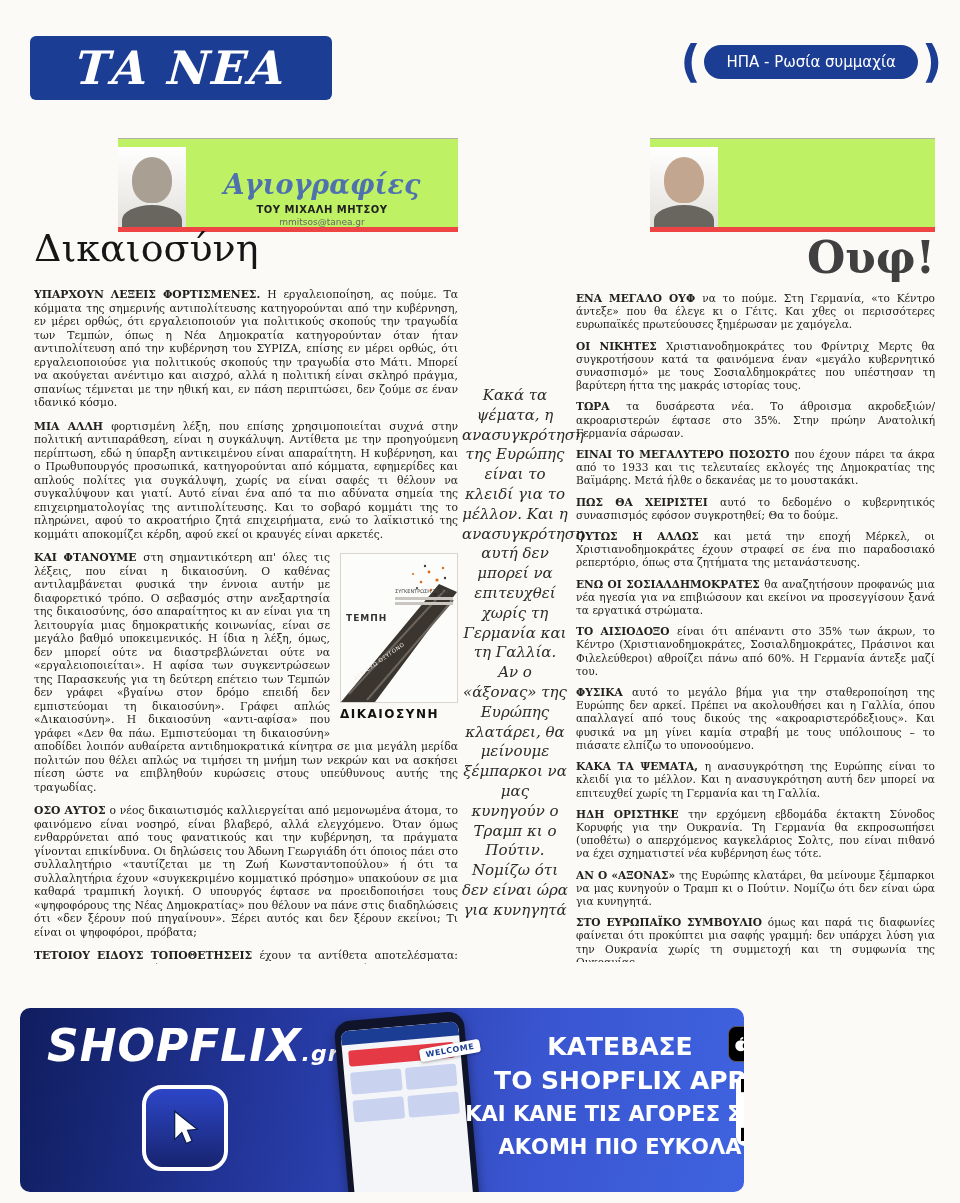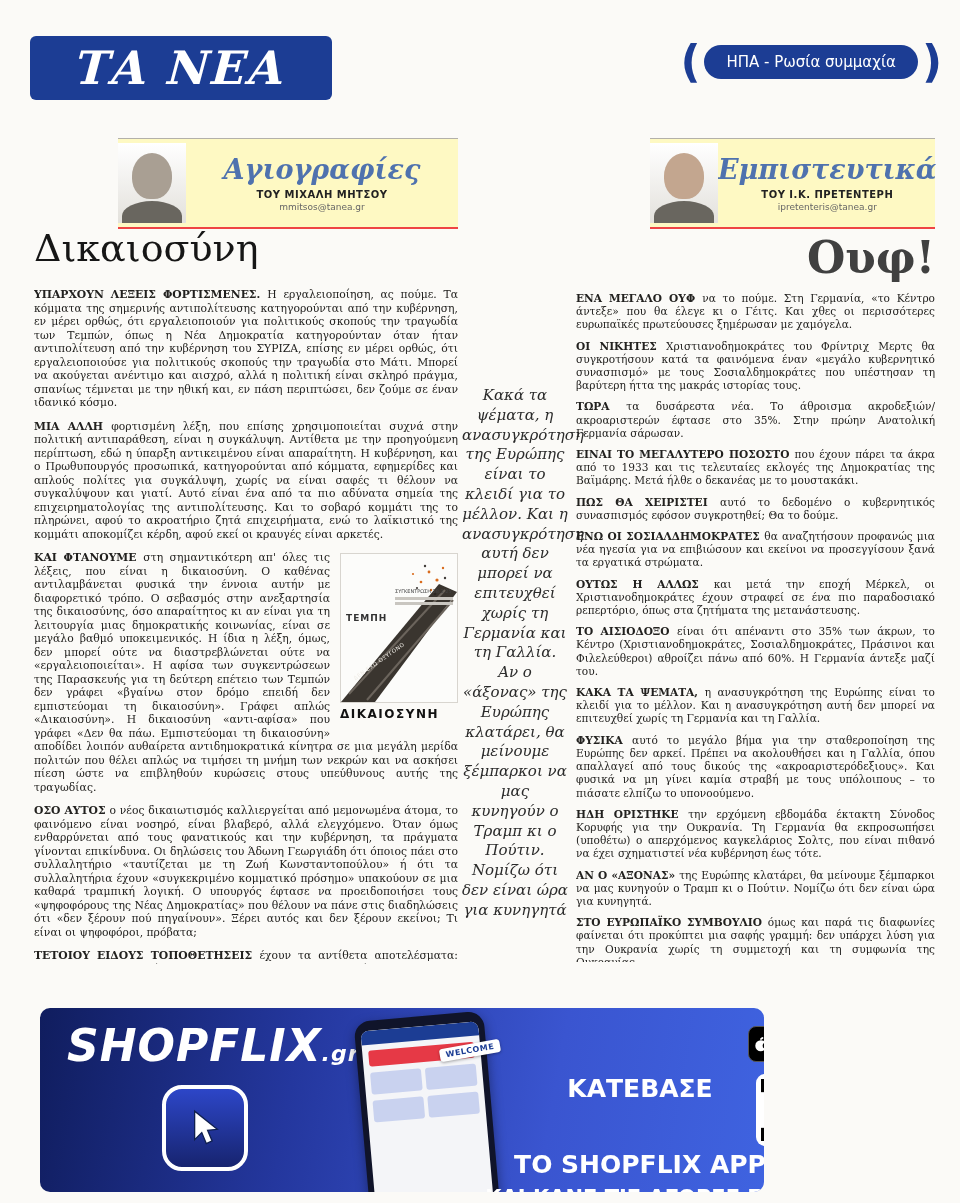--- a/index.html
+++ b/index.html
@@ -10,22 +10,22 @@
   .masthead{position:absolute;left:30px;top:36px;width:302px;height:64px;background:#1c3d94;
             border-radius:6px;display:flex;align-items:center;justify-content:center;}
   .masthead-title{color:#fff;font-weight:bold;font-style:italic;font-size:46px;letter-spacing:2px;
             transform:skewX(-4deg);font-family:"DejaVu Serif",serif;}
   .topic-badge-wrap{position:absolute;right:18px;top:40px;display:flex;align-items:center;}
   .paren{color:#1c3d94;font-size:44px;font-weight:bold;line-height:44px;font-family:"DejaVu Sans",sans-serif;}
   .topic-badge{background:#1c3d94;color:#fff;border-radius:18px;height:34px;display:flex;align-items:center;
             padding:0 22px;font-family:"DejaVu Sans",sans-serif;font-size:15px;margin:0 4px;}
 
   
-  .col-head{position:absolute;top:138px;height:88px;border-top:1px solid #b3b0aa;border-bottom:2px solid #ef4444;
-            display:flex;align-items:center;background:#fef9c3;}
+  .col-head{position:absolute;top:138px;height:88px;border-top:1px solid #b3b0aa;border-bottom:5px solid #ef4444;
+            display:flex;align-items:flex-end;background:#bef264;}
   .col-head.left{left:118px;width:340px;}
   .col-head.right{left:650px;width:285px;}
   .portrait{width:68px;height:80px;background:linear-gradient(#ffffff,#e3e1dc);position:relative;overflow:hidden;flex:0 0 auto;}
   .portrait::before{content:"";position:absolute;left:50%;top:10px;transform:translateX(-50%);
             width:40px;height:46px;border-radius:50% 50% 45% 45%;background:#a99f93;}
   .portrait::after{content:"";position:absolute;left:50%;bottom:-8px;transform:translateX(-50%);
             width:60px;height:30px;border-radius:50% 50% 0 0;background:#69665f;}
   .portrait.bald::before{background:#c3a68f;}
   .col-head-text{flex:1;text-align:center;}
   .section-title{color:#4f72ae;font-style:italic;font-weight:bold;font-size:27px;line-height:30px;}
@@ -56,39 +56,39 @@
   .poster-track-label{position:absolute;left:8px;bottom:34px;font-size:5.5px;color:#efece6;
             transform:rotate(-35deg);font-family:"DejaVu Sans",sans-serif;letter-spacing:.5px;}
   .poster-caption{font-size:12px;font-weight:bold;letter-spacing:1.5px;margin-top:5px;color:#111;
             font-family:"DejaVu Sans",sans-serif;}
 
   
   .pull-quote{position:absolute;left:462px;top:386px;width:106px;text-align:center;
             font-style:italic;font-size:15px;line-height:1.32;color:#2b2b2b;font-weight:500;}
 
   
-  .ad{position:absolute;left:40px;top:1008px;width:724px;height:184px;border-radius:10px;overflow:hidden;
+  .ad{position:absolute;left:20px;top:1008px;width:724px;height:184px;border-radius:10px;overflow:hidden;
       background:linear-gradient(100deg,#101d5e 0%,#24379e 35%,#3a55d0 70%,#3f63e0 100%);
       font-family:"DejaVu Sans",sans-serif;}
   .ad-brand{position:absolute;left:27px;top:12px;color:#fff;font-weight:800;font-style:italic;
       font-size:44px;letter-spacing:1px;}
   .ad-brand .tld{font-size:22px;font-weight:bold;}
   .ad-logo{position:absolute;left:122px;top:77px;width:86px;height:86px;border-radius:20px;
       border:4px solid #fff;background:linear-gradient(#2d46c8,#17246f);display:flex;align-items:center;justify-content:center;box-sizing:border-box;}
   .ad-phone{position:absolute;left:322px;top:8px;width:130px;height:200px;background:#10142a;border-radius:16px;
       transform:rotate(-5deg);box-shadow:0 4px 12px rgba(0,0,0,.4);}
   .ad-phone .screen{position:absolute;left:6px;top:10px;right:6px;bottom:10px;background:#f4f5f8;border-radius:8px;overflow:hidden;}
   .screen .bar1{height:14px;background:#1c3d94;}
   .screen .bar2{height:16px;background:#e63946;margin:6px 6px 0 6px;border-radius:3px;}
   .screen .tile-row{display:flex;gap:4px;margin:6px 6px 0 6px;}
   .screen .tile{flex:1;height:22px;background:#c9d2ef;border-radius:3px;}
   .welcome-chip{position:absolute;right:-14px;top:32px;background:#fff;color:#1c3d94;font-size:8px;font-weight:bold;
       padding:2px 6px;border-radius:3px;transform:rotate(-5deg);box-shadow:0 1px 3px rgba(0,0,0,.35);letter-spacing:.5px;}
   .ad-text{position:absolute;left:440px;top:22px;width:320px;text-align:center;color:#fff;}
-  .ad-text .l1{font-size:25px;font-weight:bold;line-height:34px;margin-top:42px;}
+  .ad-text .l1{font-size:25px;font-weight:bold;line-height:34px;}
   .ad-text .l2{font-size:21px;font-weight:bold;line-height:33px;}
   .store-badge{position:absolute;height:36px;border-radius:8px;display:flex;align-items:center;padding:0 5px;box-sizing:border-box;}
   .badge-appstore{left:708px;top:18px;width:112px;background:#000;color:#fff;border:1px solid #555;}
   .badge-gplay{left:828px;top:18px;width:102px;background:#fff;color:#111;border:1px solid #bbb;}
   .badge-text{margin-left:7px;line-height:1;}
   .badge-pre{font-size:7px;display:block;}
   .badge-name{font-size:14px;font-weight:bold;display:block;margin-top:2px;}
   .qr{position:absolute;top:66px;width:72px;height:72px;background:#fff;border-radius:9px;padding:5px;box-sizing:border-box;}
   .qr.qr-left{left:716px;}
   .qr.qr-right{left:828px;}
@@ -111,25 +111,20 @@
     <div class="portrait"></div>
     <div class="col-head-text">
       <div class="section-title">Αγιογραφίες</div>
       <div class="byline">ΤΟΥ ΜΙΧΑΛΗ ΜΗΤΣΟΥ</div>
       <div class="email">mmitsos@tanea.gr</div>
     </div>
   </div>
 
   <div class="col-head right">
     <div class="portrait bald"></div>
-    <div class="col-head-text">
-      <div class="section-title">Εμπιστευτικά</div>
-      <div class="byline">ΤΟΥ Ι.Κ. ΠΡΕΤΕΝΤΕΡΗ</div>
-      <div class="email">ipretenteris@tanea.gr</div>
-    </div>
   </div>
 
   <div class="headline-left">Δικαιοσύνη</div>
   <div class="headline-right">Ουφ!</div>
 
   <div class="article" id="left-article">
     <div id="left-body-a">
         <p class="body-para"><b>ΥΠΑΡΧΟΥΝ ΛΕΞΕΙΣ ΦΟΡΤΙΣΜΕΝΕΣ. </b>Η εργαλειοποίηση, ας πούμε. Τα κόμματα της σημερινής αντιπολίτευσης κατηγορούνται από την κυβέρνηση, εν μέρει ορθώς, ότι εργαλειοποιούν για πολιτικούς σκοπούς την τραγωδία των Τεμπών, όπως η Νέα Δημοκρατία κατηγορούνταν όταν ήταν αντιπολίτευση από την κυβέρνηση του ΣΥΡΙΖΑ, επίσης εν μέρει ορθώς, ότι εργαλειοποιούσε για πολιτικούς σκοπούς την τραγωδία στο Μάτι. Μπορεί να ακούγεται ανέντιμο και αισχρό, αλλά η πολιτική είναι σκληρό πράγμα, σπανίως τέμνεται με την ηθική και, εν πάση περιπτώσει, δεν ζούμε σε έναν ιδανικό κόσμο.</p>
         <p class="body-para"><b>ΜΙΑ ΑΛΛΗ </b>φορτισμένη λέξη, που επίσης χρησιμοποιείται συχνά στην πολιτική αντιπαράθεση, είναι η συγκάλυψη. Αντίθετα με την προηγούμενη περίπτωση, εδώ η ύπαρξη αντικειμένου είναι απαραίτητη. Η κυβέρνηση, και ο Πρωθυπουργός προσωπικά, κατηγορούνται από κόμματα, εφημερίδες και απλούς πολίτες για συγκάλυψη, χωρίς να είναι σαφές τι θέλουν να συγκαλύψουν και γιατί. Αυτό είναι ένα από τα πιο αδύνατα σημεία της επιχειρηματολογίας της αντιπολίτευσης. Και το σοβαρό κομμάτι της το πληρώνει, αφού το ακροατήριο ζητά επιχειρήματα, ενώ το λαϊκιστικό της κομμάτι αποκομίζει κέρδη, αφού εκεί οι κραυγές είναι αρκετές.</p>
       </div>
@@ -172,25 +167,25 @@
   </div>
 
   <div class="pull-quote">Κακά τα ψέματα, η ανασυγκρότηση της Ευρώπης είναι το κλειδί για το μέλλον. Και η ανασυγκρότηση αυτή δεν μπορεί να επιτευχθεί χωρίς τη Γερμανία και τη Γαλλία. Αν ο «άξονας» της Ευρώπης κλατάρει, θα μείνουμε ξέμπαρκοι να μας κυνηγούν ο Τραμπ κι ο Πούτιν. Νομίζω ότι δεν είναι ώρα για κυνηγητά</div>
 
   <div class="article" id="right-article">
       <p class="body-para"><b>ΕΝΑ ΜΕΓΑΛΟ ΟΥΦ </b>να το πούμε. Στη Γερμανία, «το Κέντρο άντεξε» που θα έλεγε κι ο Γέιτς. Και χθες οι περισσότερες ευρωπαϊκές πρωτεύουσες ξημέρωσαν με χαμόγελα.</p>
       <p class="body-para"><b>ΟΙ ΝΙΚΗΤΕΣ </b>Χριστιανοδημοκράτες του Φρίντριχ Μερτς θα συγκροτήσουν κατά τα φαινόμενα έναν «μεγάλο κυβερνητικό συνασπισμό» με τους Σοσιαλδημοκράτες που υπέστησαν τη βαρύτερη ήττα της μακράς ιστορίας τους.</p>
       <p class="body-para"><b>ΤΩΡΑ </b>τα δυσάρεστα νέα. Το άθροισμα ακροδεξιών/ακροαριστερών έφτασε στο 35%. Στην πρώην Ανατολική Γερμανία σάρωσαν.</p>
       <p class="body-para"><b>ΕΙΝΑΙ ΤΟ ΜΕΓΑΛΥΤΕΡΟ ΠΟΣΟΣΤΟ </b>που έχουν πάρει τα άκρα από το 1933 και τις τελευταίες εκλογές της Δημοκρατίας της Βαϊμάρης. Μετά ήλθε ο δεκανέας με το μουστακάκι.</p>
       <p class="body-para"><b>ΠΩΣ ΘΑ ΧΕΙΡΙΣΤΕΙ </b>αυτό το δεδομένο ο κυβερνητικός συνασπισμός εφόσον συγκροτηθεί; Θα το δούμε.</p>
+      <p class="body-para"><b>ΟΥΤΩΣ Η ΑΛΛΩΣ </b>και μετά την εποχή Μέρκελ, οι Χριστιανοδημοκράτες έχουν στραφεί σε ένα πιο παραδοσιακό ρεπερτόριο, όπως στα ζητήματα της μετανάστευσης.</p>
       <p class="body-para"><b>ΕΝΩ ΟΙ ΣΟΣΙΑΛΔΗΜΟΚΡΑΤΕΣ </b>θα αναζητήσουν προφανώς μια νέα ηγεσία για να επιβιώσουν και εκείνοι να προσεγγίσουν ξανά τα εργατικά στρώματα.</p>
-      <p class="body-para"><b>ΟΥΤΩΣ Η ΑΛΛΩΣ </b>και μετά την εποχή Μέρκελ, οι Χριστιανοδημοκράτες έχουν στραφεί σε ένα πιο παραδοσιακό ρεπερτόριο, όπως στα ζητήματα της μετανάστευσης.</p>
       <p class="body-para"><b>ΤΟ ΑΙΣΙΟΔΟΞΟ </b>είναι ότι απέναντι στο 35% των άκρων, το Κέντρο (Χριστιανοδημοκράτες, Σοσιαλδημοκράτες, Πράσινοι και Φιλελεύθεροι) αθροίζει πάνω από 60%. Η Γερμανία άντεξε μαζί του.</p>
+      <p class="body-para"><b>ΦΥΣΙΚΑ </b>αυτό το μεγάλο βήμα για την σταθεροποίηση της Ευρώπης δεν αρκεί. Πρέπει να ακολουθήσει και η Γαλλία, όπου απαλλαγεί από τους δικούς της «ακροαριστερόδεξιους». Και φυσικά να μη γίνει καμία στραβή με τους υπόλοιπους – το πιάσατε ελπίζω το υπονοούμενο.</p>
       <p class="body-para"><b>ΚΑΚΑ ΤΑ ΨΕΜΑΤΑ, </b>η ανασυγκρότηση της Ευρώπης είναι το κλειδί για το μέλλον. Και η ανασυγκρότηση αυτή δεν μπορεί να επιτευχθεί χωρίς τη Γερμανία και τη Γαλλία.</p>
-      <p class="body-para"><b>ΦΥΣΙΚΑ </b>αυτό το μεγάλο βήμα για την σταθεροποίηση της Ευρώπης δεν αρκεί. Πρέπει να ακολουθήσει και η Γαλλία, όπου απαλλαγεί από τους δικούς της «ακροαριστερόδεξιους». Και φυσικά να μη γίνει καμία στραβή με τους υπόλοιπους – το πιάσατε ελπίζω το υπονοούμενο.</p>
       <p class="body-para"><b>ΗΔΗ ΟΡΙΣΤΗΚΕ </b>την ερχόμενη εβδομάδα έκτακτη Σύνοδος Κορυφής για την Ουκρανία. Τη Γερμανία θα εκπροσωπήσει (υποθέτω) ο απερχόμενος καγκελάριος Σολτς, που είναι πιθανό να έχει σχηματιστεί νέα κυβέρνηση έως τότε.</p>
       <p class="body-para"><b>ΑΝ Ο «ΑΞΟΝΑΣ» </b>της Ευρώπης κλατάρει, θα μείνουμε ξέμπαρκοι να μας κυνηγούν ο Τραμπ κι ο Πούτιν. Νομίζω ότι δεν είναι ώρα για κυνηγητά.</p>
       <p class="body-para"><b>ΣΤΟ ΕΥΡΩΠΑΪΚΟ ΣΥΜΒΟΥΛΙΟ </b>όμως και παρά τις διαφωνίες φαίνεται ότι προκύπτει μια σαφής γραμμή: δεν υπάρχει λύση για την Ουκρανία χωρίς τη συμμετοχή και τη συμφωνία της Ουκρανίας.</p>
     </div>
 
   <div class="ad">
     <div class="ad-brand">
       <span>SHOPFLIX</span><span class="tld">.gr</span>
     </div>
     <div class="ad-logo">

